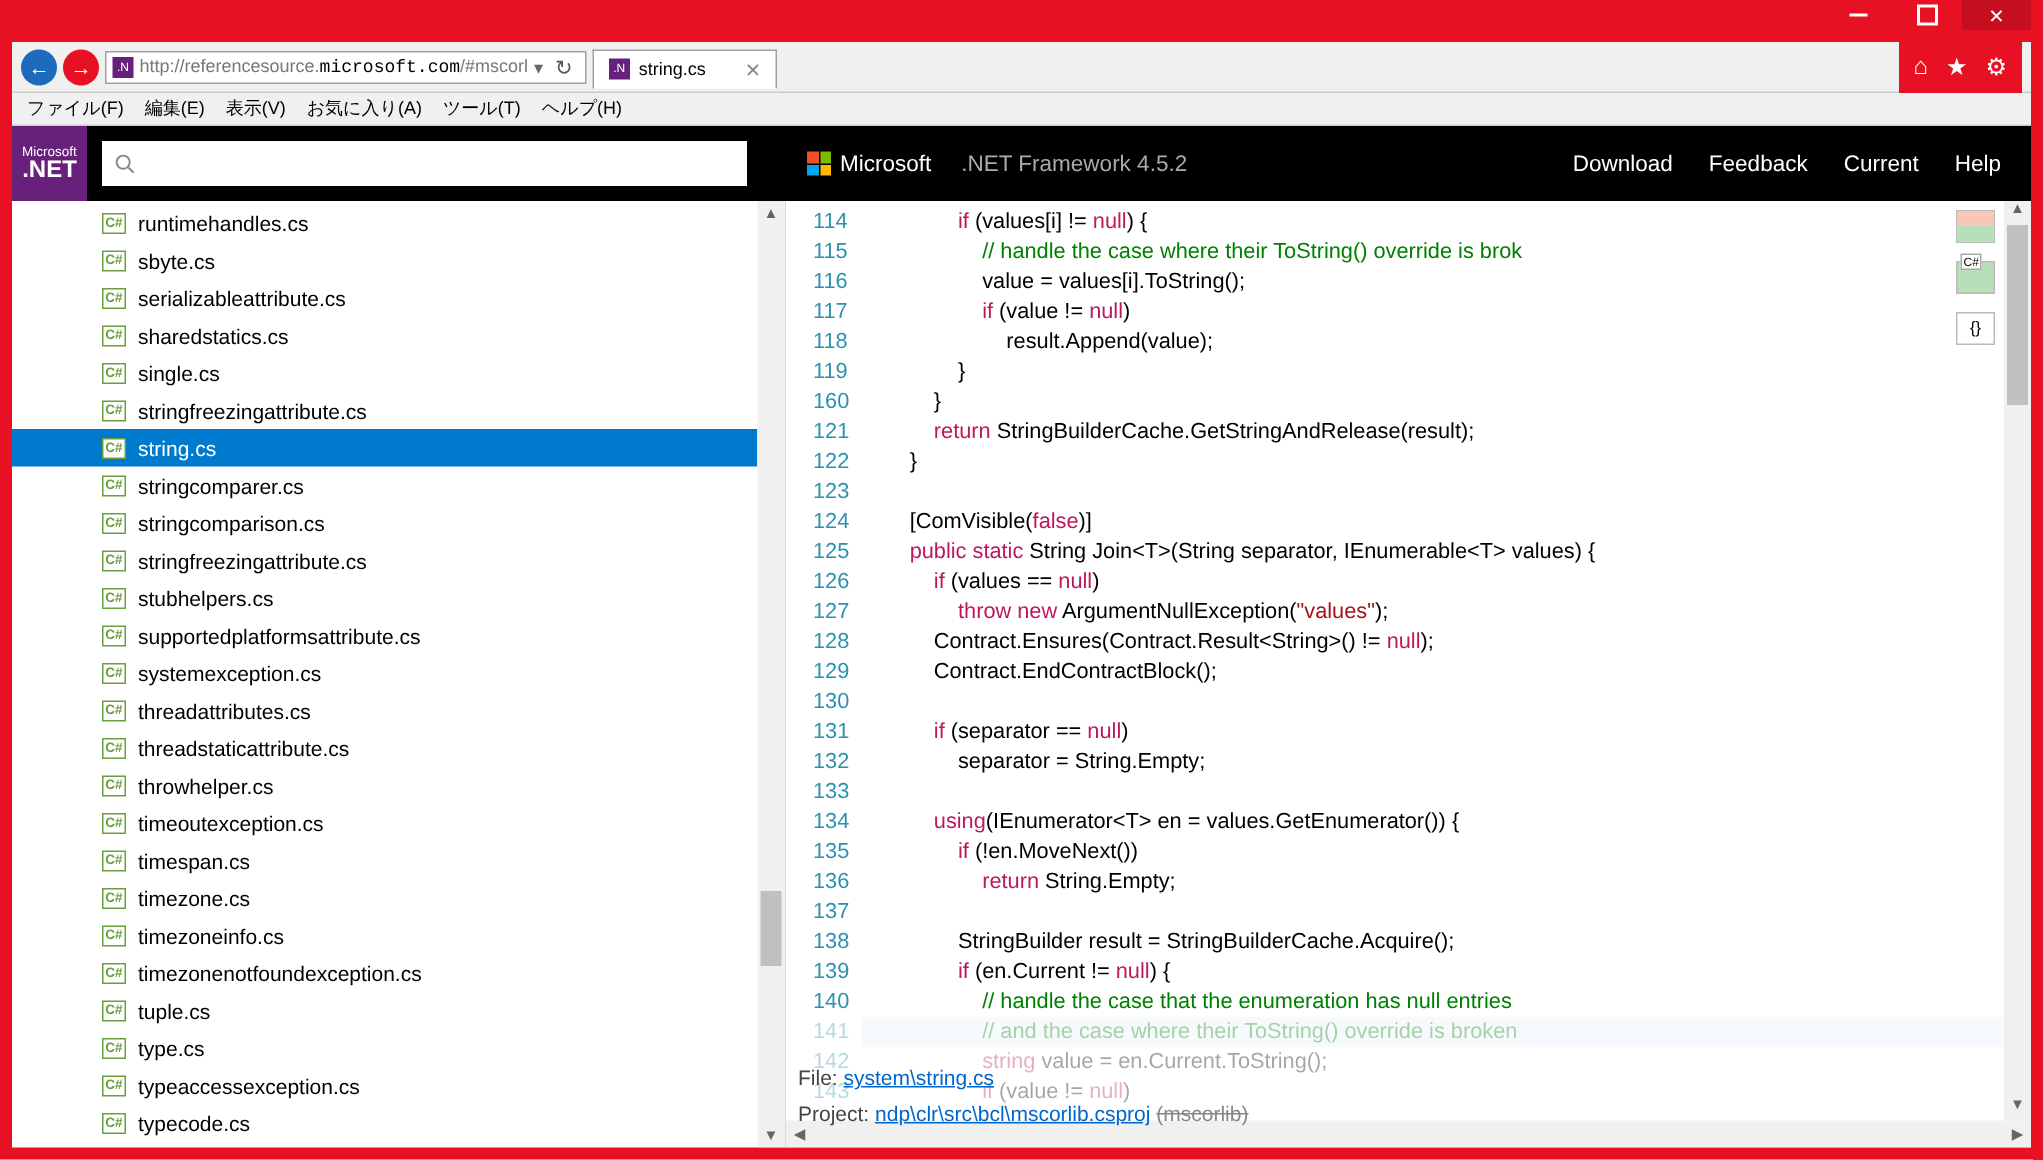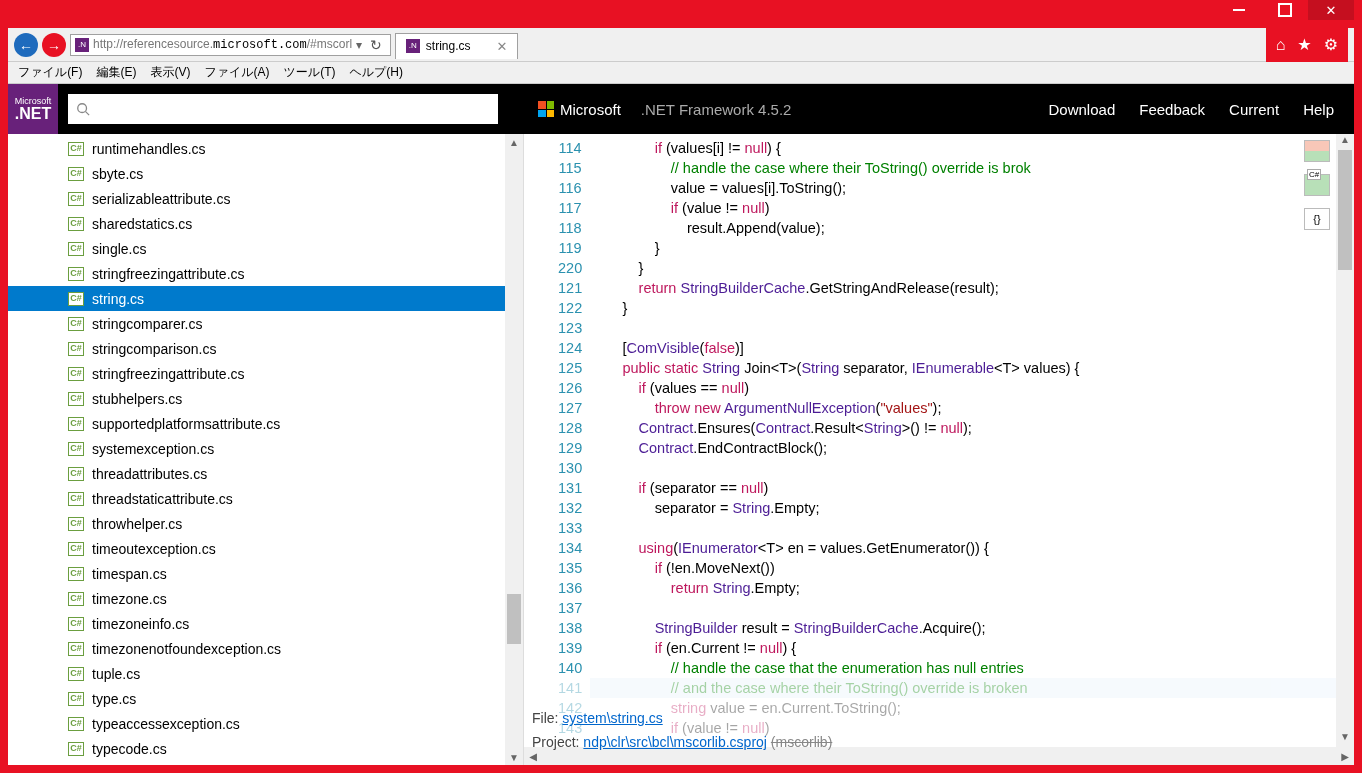--- a/index.html
+++ b/index.html
@@ -57,26 +57,26 @@
 .file-tree .row.selected { background:#007acc; color:#fff;}
 .cs-ico { width:16px; height:14px; background:#fff; border:1px solid #6b9e3f; color:#6b9e3f; font-size:9px; font-weight:bold; display:inline-flex; align-items:center; justify-content:center; line-height:1;}
 .row.selected .cs-ico{background:#fff;}
 .tree-scroll { width:18px; background:#f0f0f0; position:relative;}
 .tree-scroll .thumb{position:absolute;left:2px;right:2px;top:460px;height:50px;background:#c0c0c0;}
 .tree-scroll .arr{position:absolute;left:0;right:0;height:16px;display:flex;align-items:center;justify-content:center;color:#666;font-size:10px;}
 .tree-scroll .arr.up{top:0;} .tree-scroll .arr.dn{bottom:0;}
 
 .right-col { flex:1; display:flex; flex-direction:column; position:relative; }
 .code-wrap { flex:1; display:flex; overflow:hidden; font-family:Consolas,monospace; font-size:14.5px; position:relative;}
-.gutter { text-align:center; color:#2b91af; padding:4px 8px 4px 18px; user-select:none;margin-left:16px;}
+.gutter { text-align:left; color:#2b91af; padding:4px 8px 4px 18px; user-select:none;}
 .gutter div{height:20px;line-height:20px;}
 .gutter a{color:#2b91af;text-decoration:none;}
 .code { padding:4px 0; white-space:pre; color:#000; flex:1; overflow:hidden;}
 .code div{height:20px;line-height:20px;}
-.kw{color:#be185d;} .tp{color:#4c1d95;} .str{color:#a31515;} .cm{color:#008000;}
+.kw{color:#be185d;} .tp{color:#000000;} .str{color:#a31515;} .cm{color:#008000;}
 .faded{opacity:.35;}
 .hl{background:#e6f2fb;}
 
 .footer-overlay { position:absolute; left:8px; bottom:10px; font-size:14px; color:#444; line-height:1.7; pointer-events:none;}
 .footer-overlay a{color:#0066cc;text-decoration:underline;pointer-events:auto;}
 .footer-overlay .strike{text-decoration:line-through;color:#888;}
 
 .side-icons { position:absolute; top:6px; right:24px; display:flex; flex-direction:column; gap:12px; }
 .side-icons .ico{width:26px;height:22px;border:1px solid #bbb;background:#fafafa;}
 .side-icons .i1{background:linear-gradient(#f8c7b8,#f8c7b8 50%,#b8e0b8 50%);}
@@ -122,21 +122,21 @@
     <span>⌂</span>
     <span>★</span>
     <span>⚙</span>
   </div>
 </div>
 
 <div class="menu-bar">
   <span class="menu-item">ファイル(F)</span>
   <span class="menu-item">編集(E)</span>
   <span class="menu-item">表示(V)</span>
-  <span class="menu-item">ファイル(A)</span>
+  <span class="menu-item">お気に入り(A)</span>
   <span class="menu-item">ツール(T)</span>
   <span class="menu-item">ヘルプ(H)</span>
 </div>
 
 <div class="page">
 
   <div class="top-black">
     <div class="dotnet">
       <span>Microsoft</span>
       <span class="big">.NET</span>
@@ -280,21 +280,21 @@
 
     <div class="right-col">
       <div class="code-wrap">
         <div class="gutter" id="gutter">
             <div><a>114</a></div>
             <div><a>115</a></div>
             <div><a>116</a></div>
             <div><a>117</a></div>
             <div><a>118</a></div>
             <div><a>119</a></div>
-            <div><a>220</a></div>
+            <div><a>160</a></div>
             <div><a>121</a></div>
             <div><a>122</a></div>
             <div><a>123</a></div>
             <div><a>124</a></div>
             <div><a>125</a></div>
             <div><a>126</a></div>
             <div><a>127</a></div>
             <div><a>128</a></div>
             <div><a>129</a></div>
             <div><a>130</a></div>

